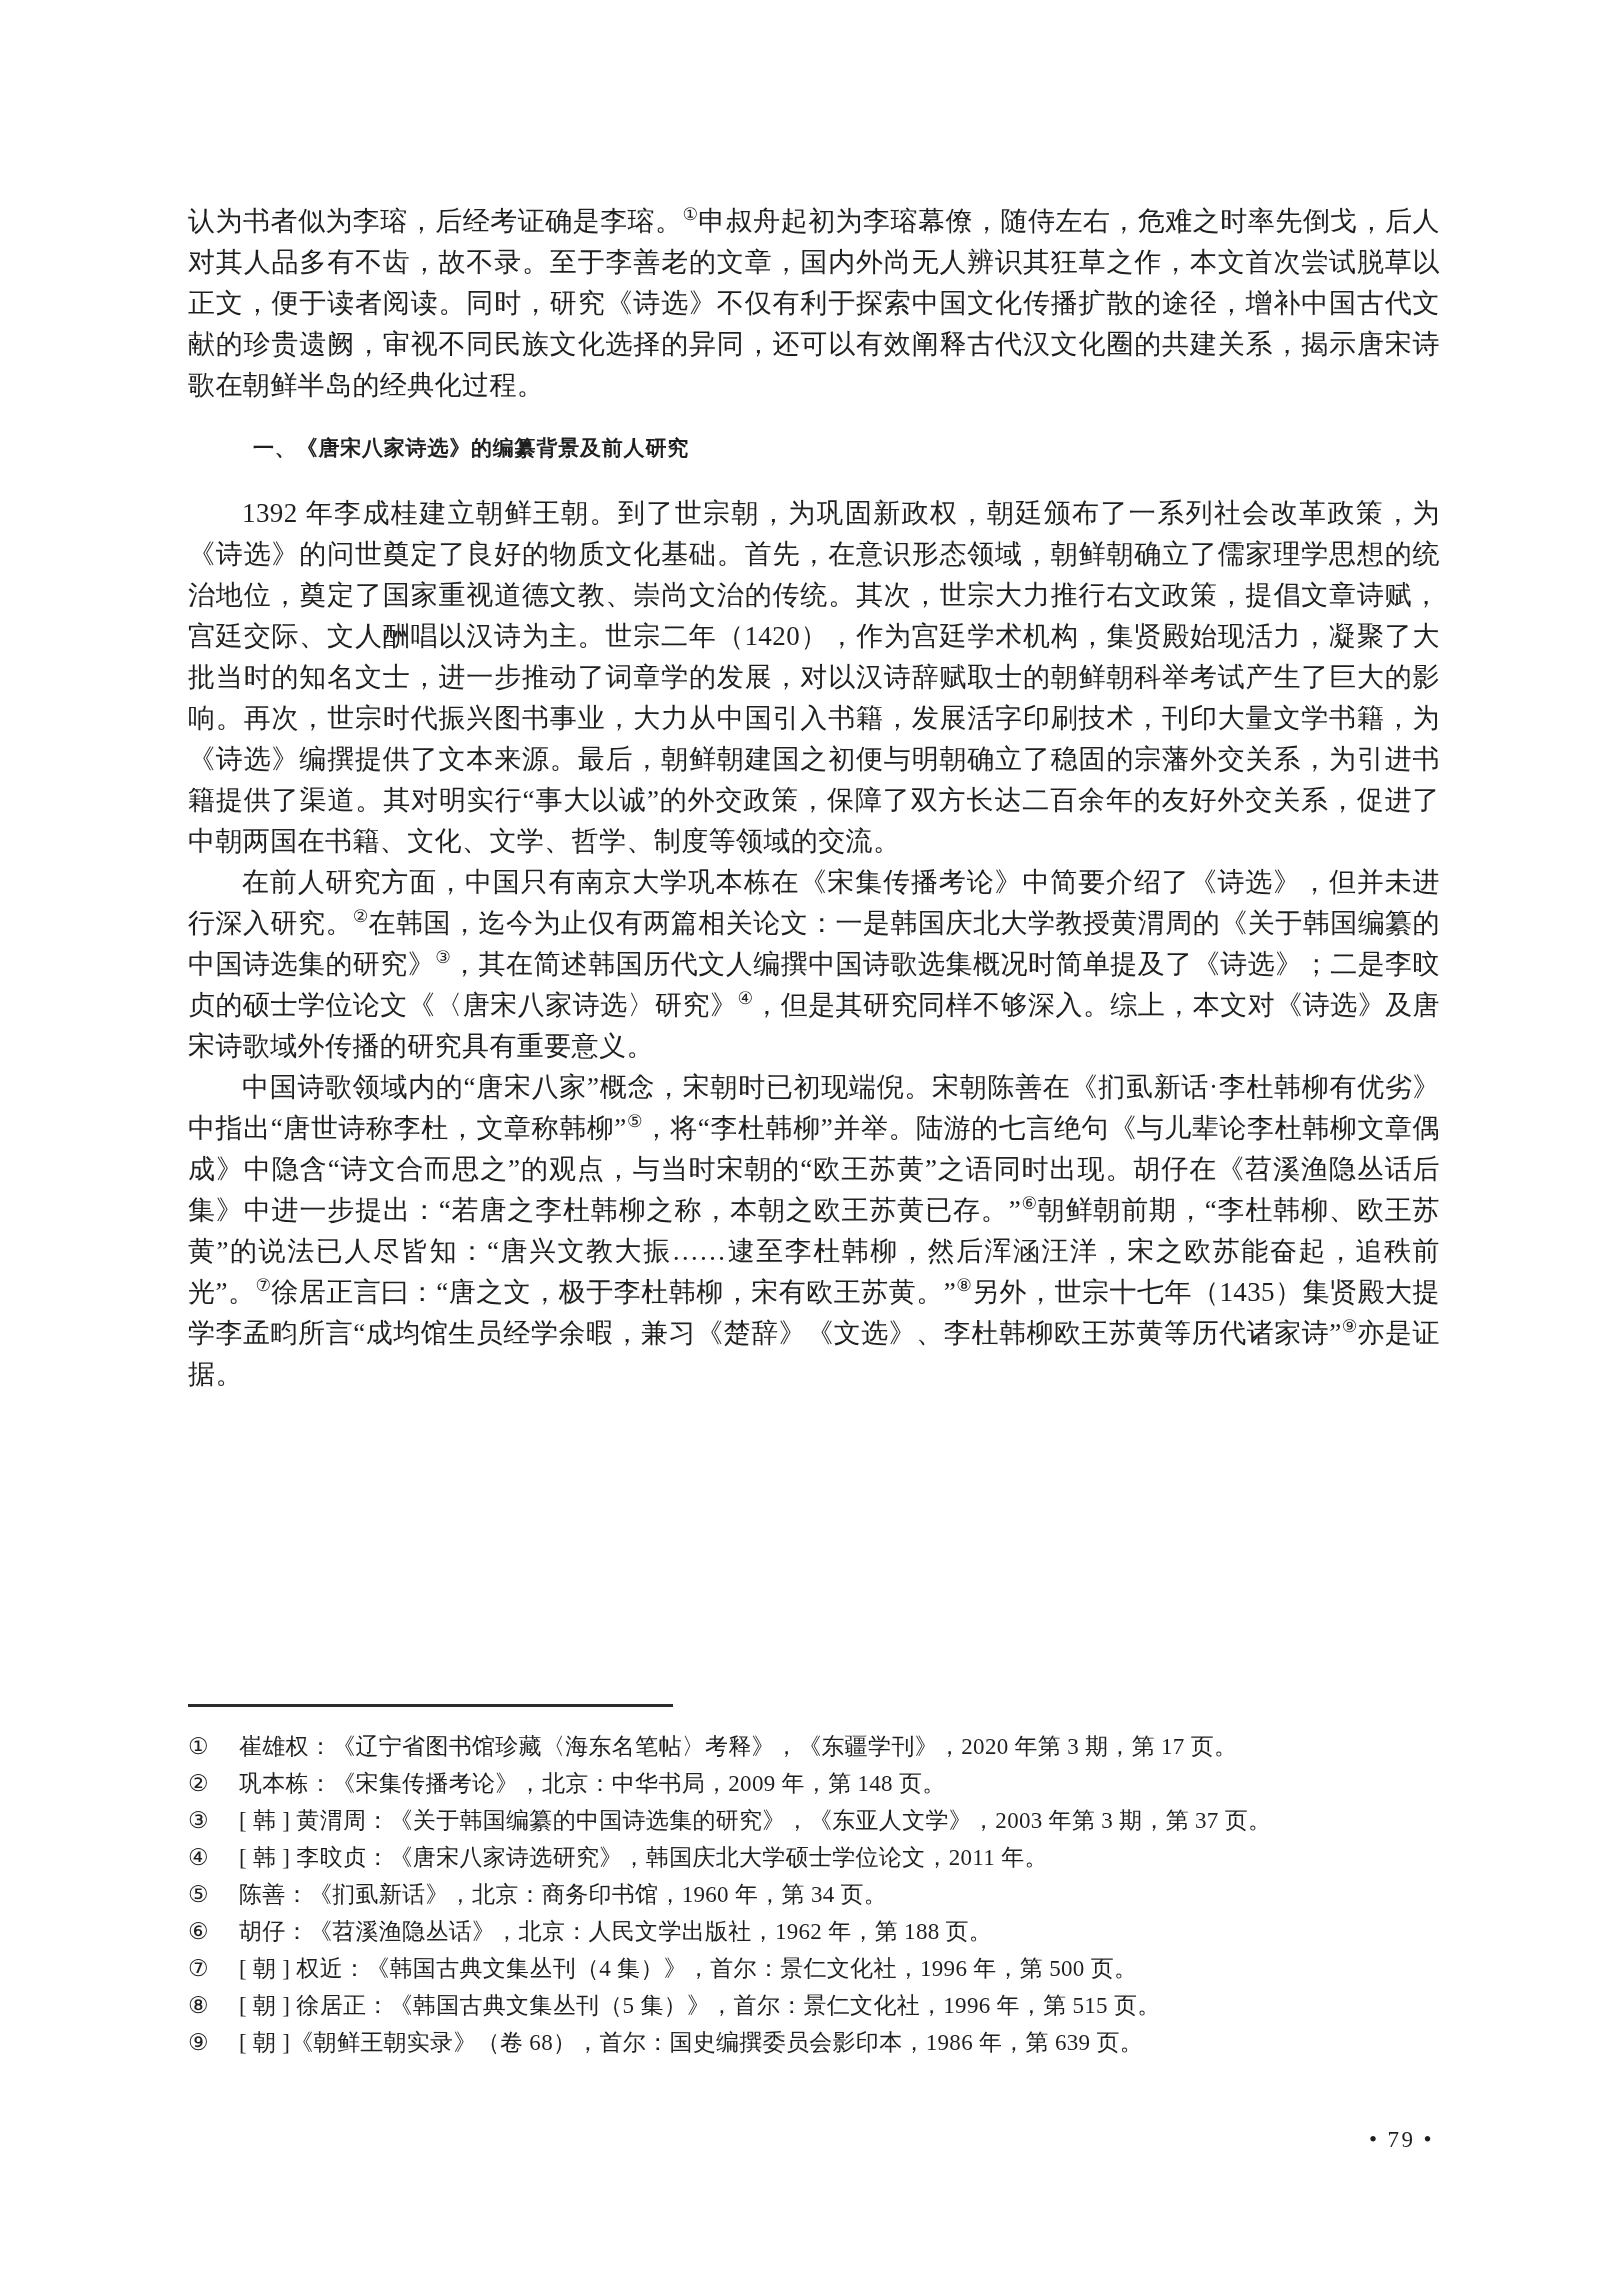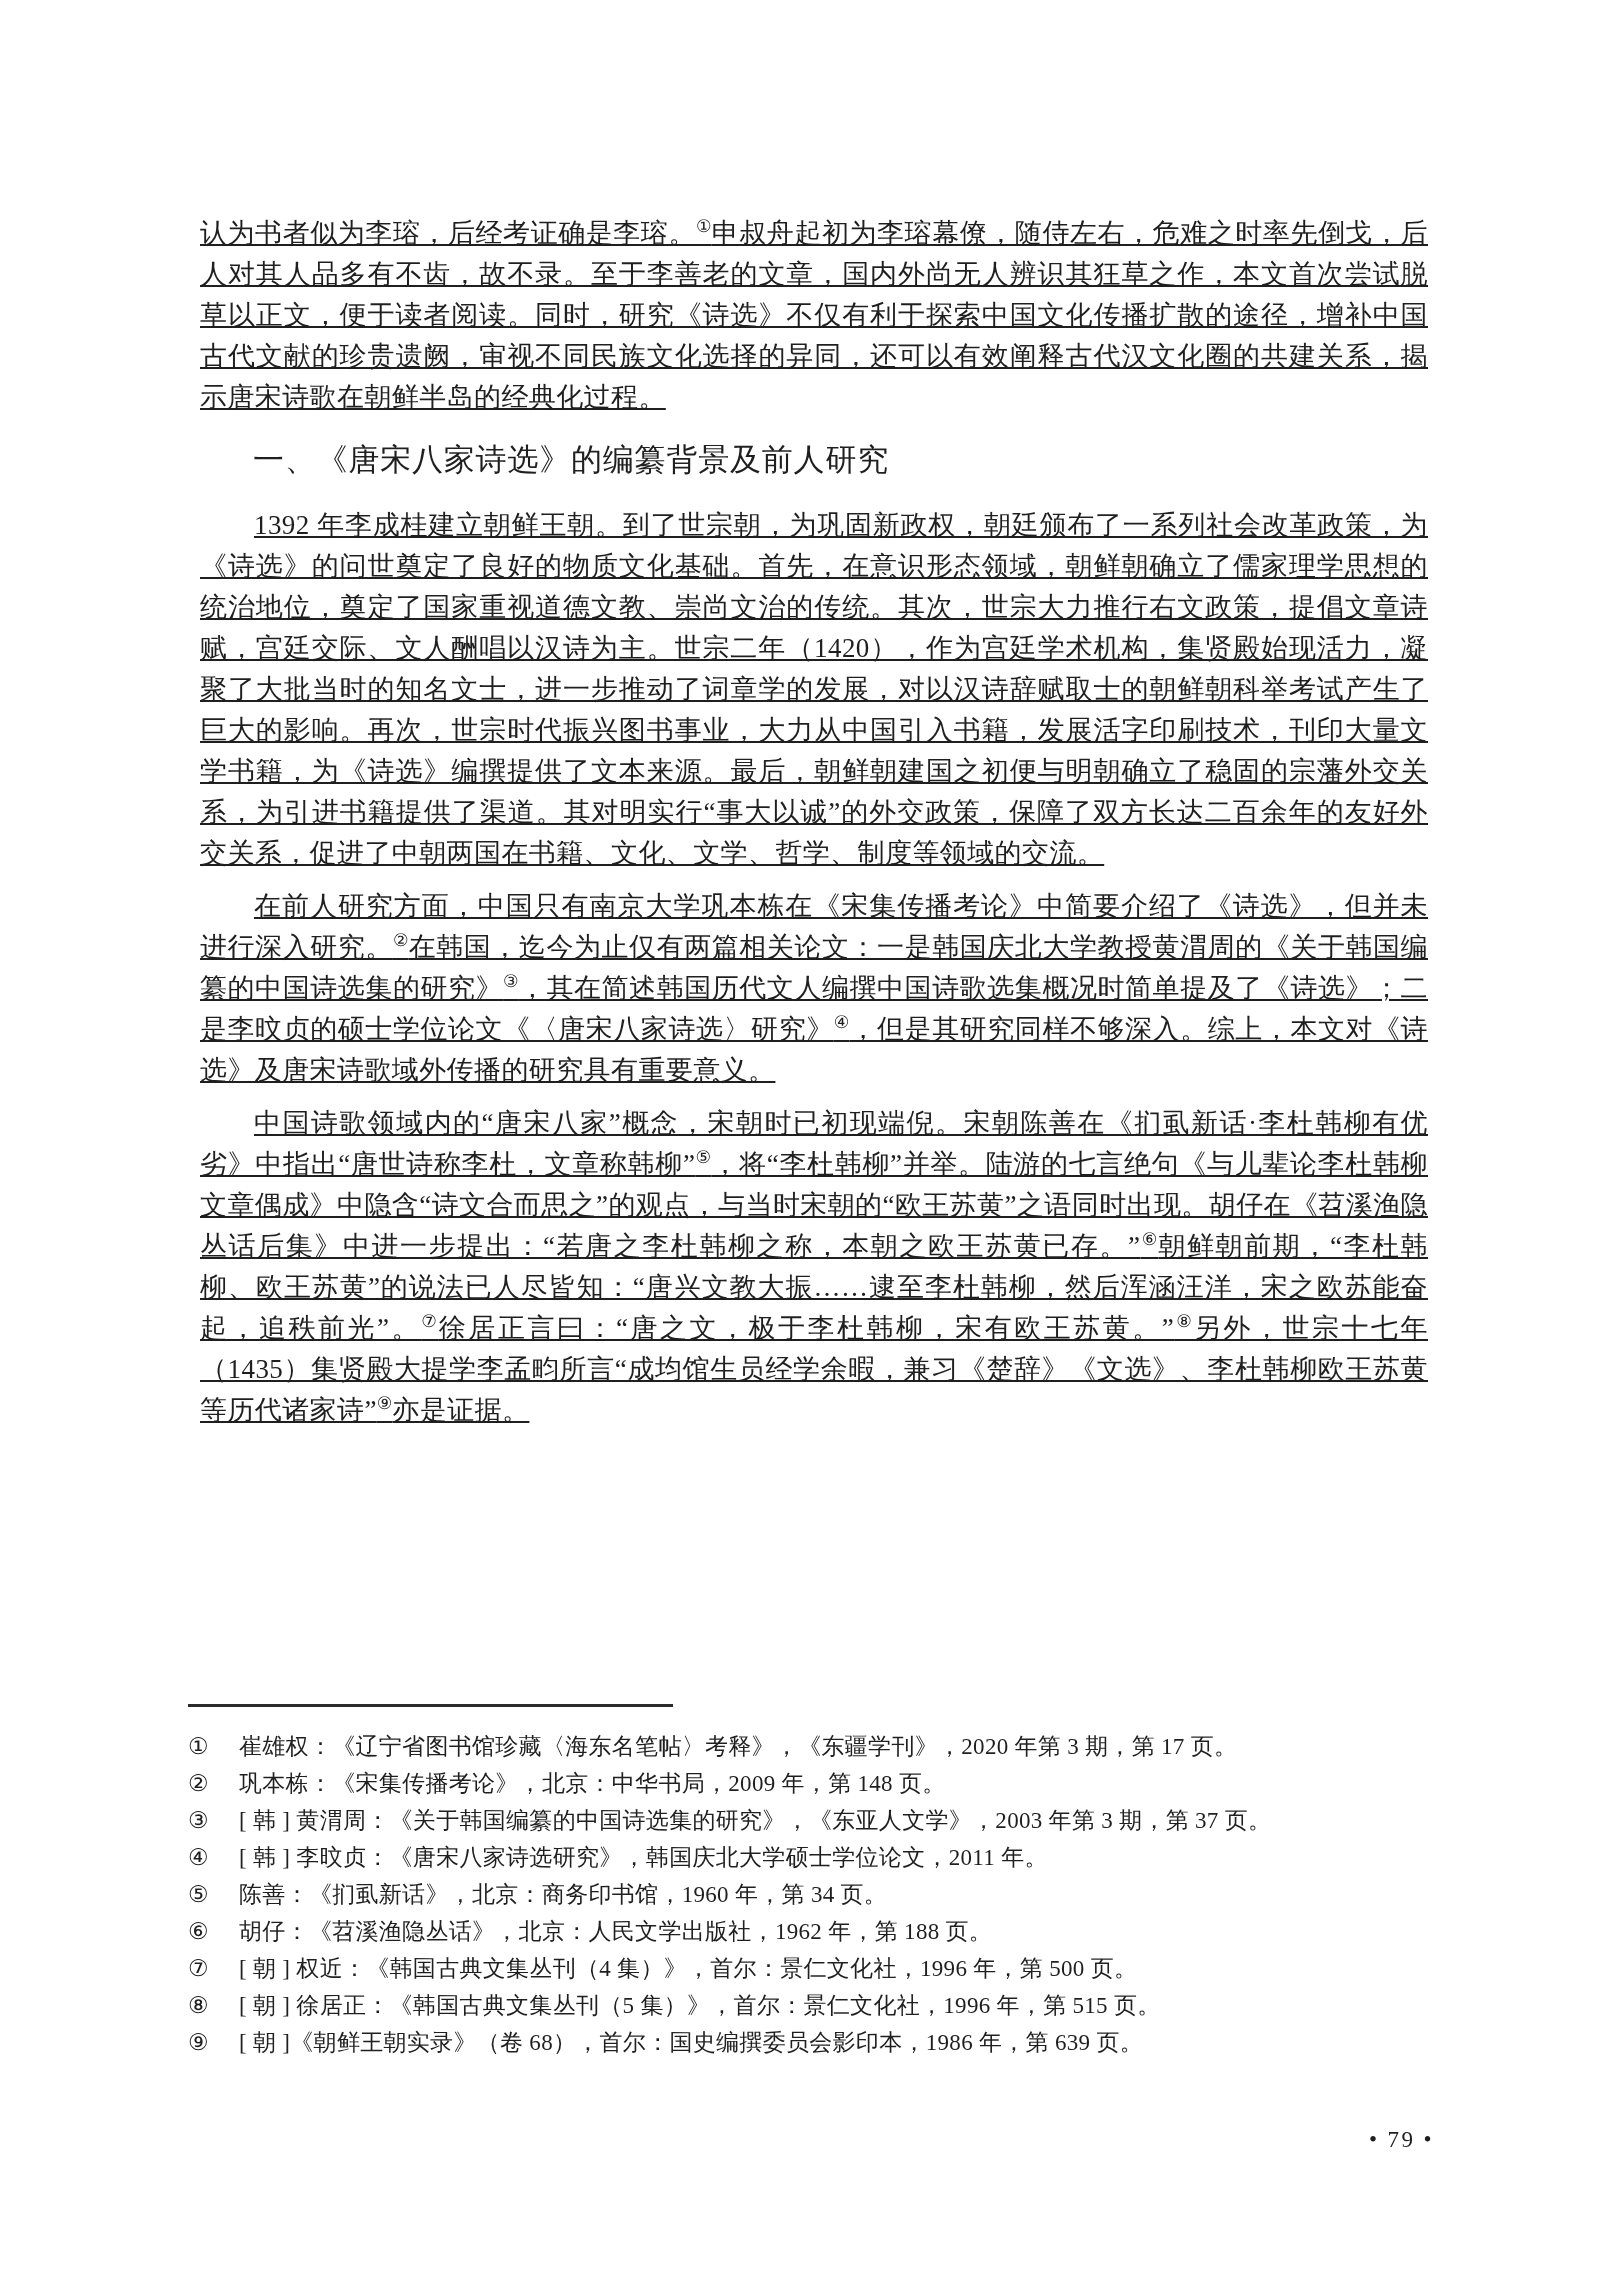--- a/index.html
+++ b/index.html
@@ -16,30 +16,29 @@
   .article {
     position: absolute;
     left: 188px;
     top: 201px;
     width: 1252px;
   }
   .para {
     font-size: 27px;
     line-height: 41px;
     text-align: justify;
-    margin: 12px;
+    margin: 0;
     text-indent: 54px;
     letter-spacing: 0.4px;
-    text-decoration: underline;
   }
   .para.no-indent { text-indent: 0; }
   .heading {
     font-family: "Liberation Sans", "DejaVu Sans", sans-serif;
-    font-weight: 400;
-    font-size: 31px;
+    font-weight: 700;
+    font-size: 21px;
     line-height: 36px;
     margin: 24px 0 27px 65px;
     letter-spacing: 0.8px;
   }
   sup.fnref {
     font-size: 17.4px;
     vertical-align: super;
     line-height: 0;
     letter-spacing: 0;
   }

